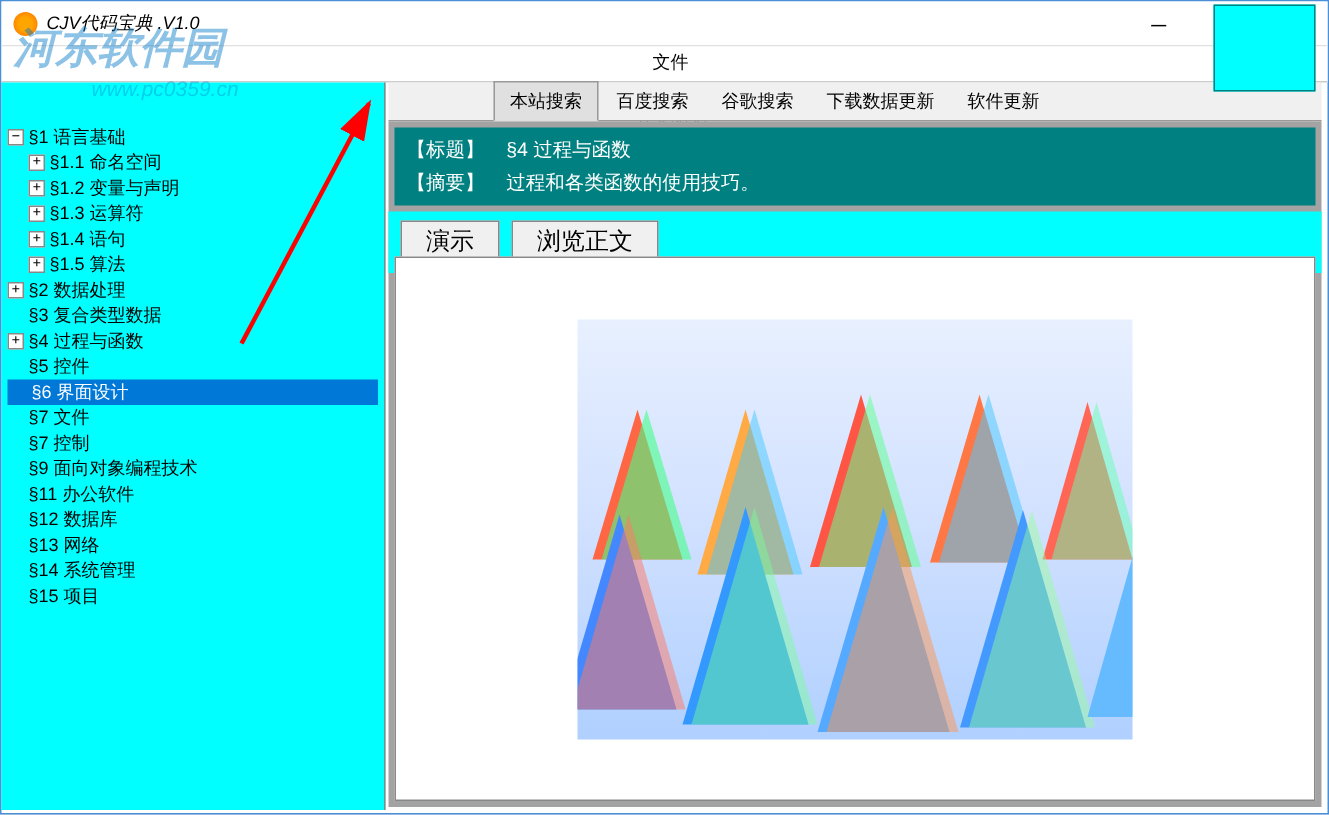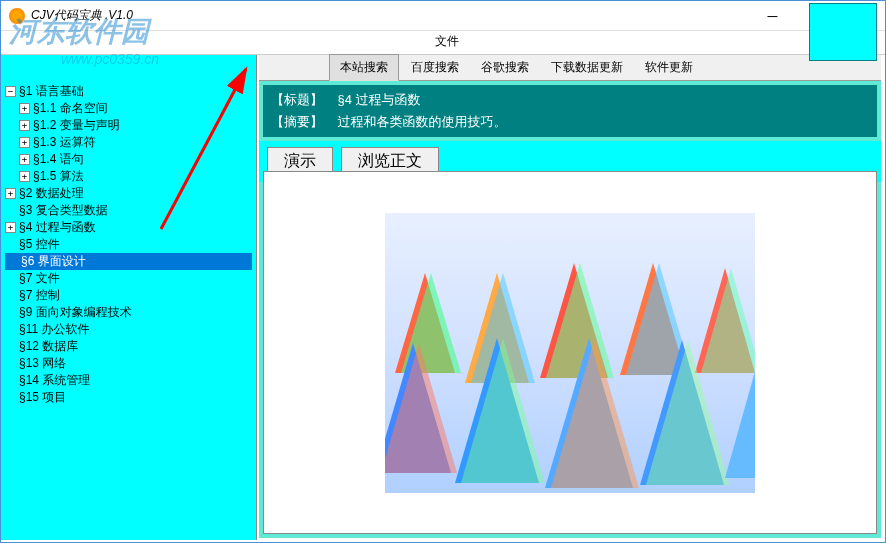--- a/index.html
+++ b/index.html
@@ -23,21 +23,21 @@
     .search-link { padding: 4px 10px; font-size: 12px; cursor: pointer; color: #000; }
     
     .sidebar { position: absolute; top: 54px; left: 0; width: 256px; bottom: 2px; background: #00ffff; border-right: 1px solid #888; overflow: auto; padding-top: 26px; }
     .tree { font-size: 12px; padding: 2px 4px; line-height: 17px; }
     .tree-node { display: flex; align-items: center; white-space: nowrap; cursor: pointer; }
     .expand { width: 11px; height: 11px; border: 1px solid #888; background: #fff; display: inline-flex; align-items: center; justify-content: center; font-size: 9px; margin-right: 3px; font-family: monospace; line-height: 1; }
     .spacer { display: inline-block; width: 14px; }
     .conn { display: inline-block; width: 14px; text-align: center; color: #888; }
     .tree-node.selected { background: #0078d7; color: #fff; padding: 0 2px; text-align: center; }
     
-    .content { position: absolute; top: 80px; left: 258px; right: 4px; bottom: 4px; background: #5eead4; }
+    .content { position: absolute; top: 80px; left: 258px; right: 4px; bottom: 4px; background: #a3a3a3; }
     .info-panel { background: #008080; color: #fff; padding: 4px 8px; margin: 4px; font-size: 13px; }
     .info-row { padding: 2px 0; }
     .action-bar { padding: 6px 8px; display: flex; gap: 8px; background: #00ffff; }
     .action-btn { padding: 3px 16px; font-size: 16px; background: #f0f0f0; border: 1px solid #888; cursor: pointer; }
     
     .image-area { position: absolute; top: 90px; left: 4px; right: 4px; bottom: 4px; background: #fff; border: 1px solid #888; display: flex; align-items: center; justify-content: center; }
     .peaks-img { width: 370px; height: 280px; position: relative; overflow: hidden; background: linear-gradient(180deg, #e8f0ff 0%, #d0e0ff 50%, #b0d0ff 100%); }
     
     .peak { position: absolute; width: 0; height: 0; border-style: solid; }
     

